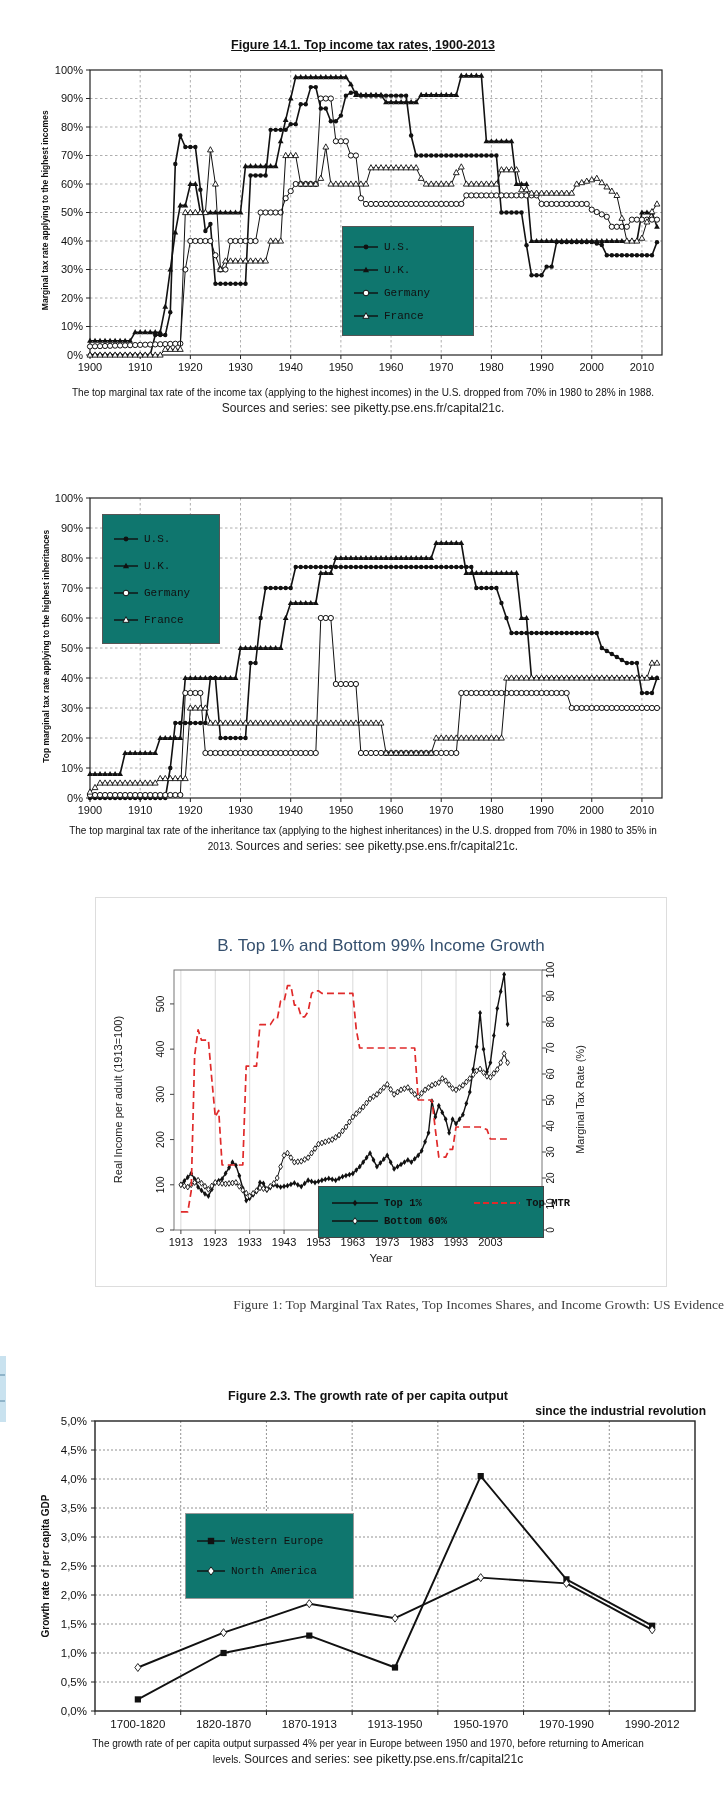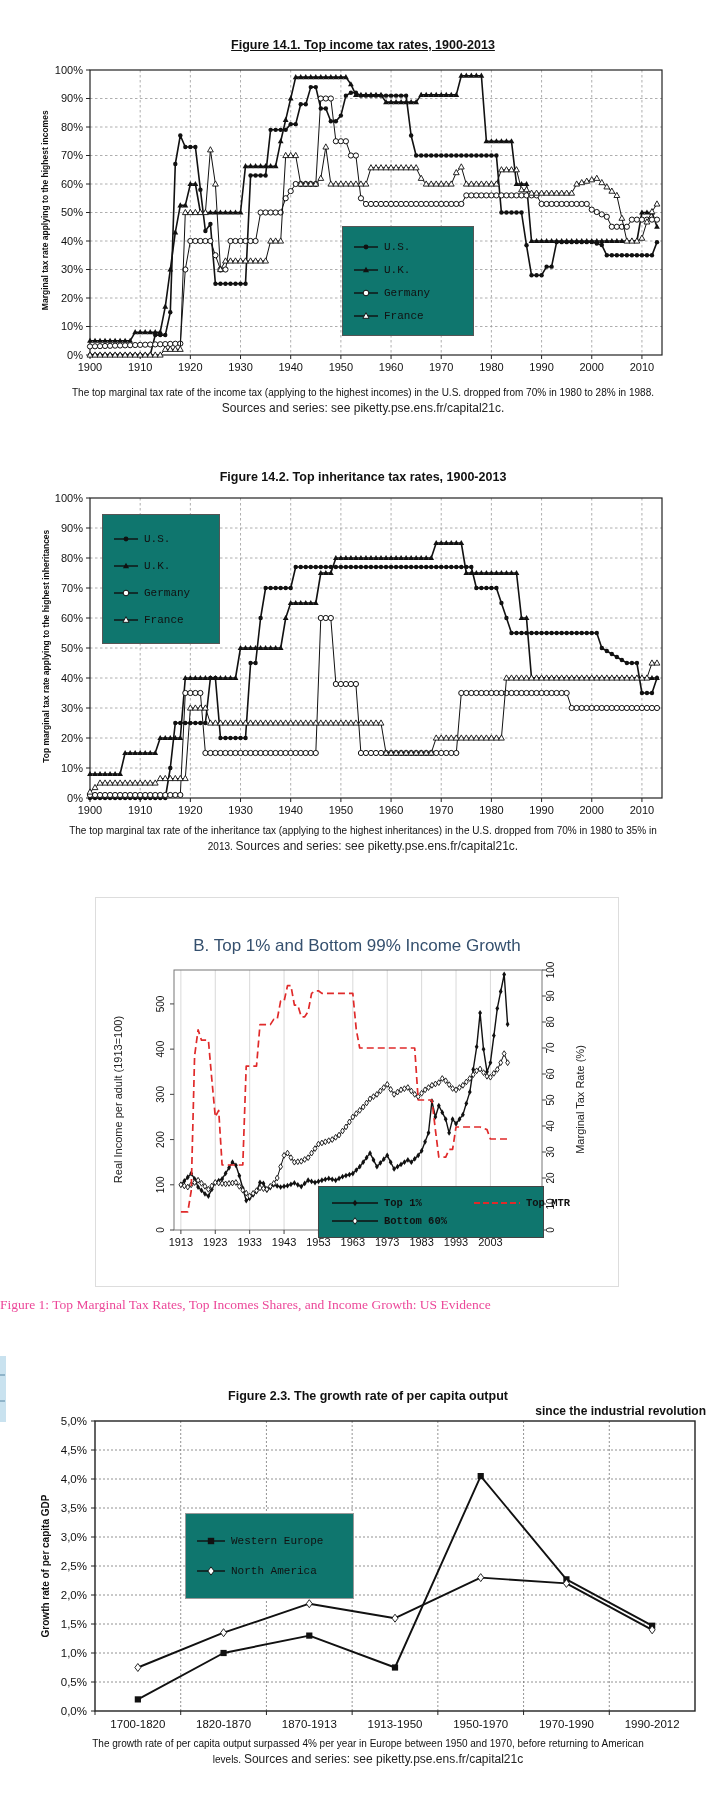--- a/index.html
+++ b/index.html
@@ -13,22 +13,22 @@
   .ylab{position:absolute;text-align:center;font-size:8.5px;font-weight:bold;color:#111;
         transform:rotate(-90deg);line-height:1;}
   .ylab3{position:absolute;text-align:center;font-size:11px;color:#222;transform:rotate(-90deg);line-height:1;font-weight:normal;}
   .cap{position:absolute;left:30px;right:30px;text-align:center;font-size:10px;line-height:1.4;color:#111;}
   .src{font-size:12px;color:#222;}
   .legend{position:absolute;background:#0f766e;border:1px solid #555;box-sizing:border-box;padding:8px 10px;font-family:Liberation Mono, monospace;}
   .lg-row{display:flex;align-items:center;}
   .lg-row span{font-size:11px;color:#111;white-space:nowrap;}
   .lg-grid{display:grid;grid-auto-flow:column;grid-template-rows:repeat(2,1fr);column-gap:26px;}
   .lg-grid .lg-row span{font-size:10.5px;font-weight:bold;}
-  .fig1cap{position:absolute;left:0;right:0;text-align:left;
-           font-family:"Liberation Serif",serif;font-size:13.5px;color:#ec4899;}
+  .fig1cap{position:absolute;left:0;right:0;text-align:right;
+           font-family:"Liberation Serif",serif;font-size:13.5px;color:#404040;}
   .edge{position:absolute;left:0;top:1356px;width:6px;height:66px;background:#c9e2ef;}
   .edge i{position:absolute;left:0;width:5px;height:2px;background:#8fb4c9;}
 </style>
 </head>
 <body>
 
 <div class="page">
 
   <div class="chart" style="left:32px;top:30px;width:662px;height:392px;">
     <div class="ct" style="top:8px;text-decoration:underline;">Figure 14.1. Top income tax rates, 1900-2013</div>
@@ -592,21 +592,20 @@
           <span>France</span>
         </div>
       </div>
     <div class="cap" style="top:356px;">
       <span>The top marginal tax rate of the income tax (applying to the highest incomes) in the U.S. dropped from 70% in 1980 to 28% in 1988.</span>
       <span class="src">Sources and series: see piketty.pse.ens.fr/capital21c.</span>
     </div>
   </div>
 
   <div class="chart" style="left:32px;top:462px;width:662px;height:400px;">
-    <div class="ct" style="top:8px;">Figure 14.2. Top inheritance tax rates, 1900-2013</div>
     <div class="ylab" style="left:-136px;top:180px;width:300px;">Top marginal tax rate applying to the highest inheritances</div>
     <svg id="svg1" width="662" height="362">
         <line x1="108.17543859649123" y1="36" x2="108.17543859649123" y2="336" stroke="#999" stroke-width="0.8" stroke-dasharray="2.5,2.5"></line>
         <line x1="158.35087719298247" y1="36" x2="158.35087719298247" y2="336" stroke="#999" stroke-width="0.8" stroke-dasharray="2.5,2.5"></line>
         <line x1="208.52631578947367" y1="36" x2="208.52631578947367" y2="336" stroke="#999" stroke-width="0.8" stroke-dasharray="2.5,2.5"></line>
         <line x1="258.70175438596493" y1="36" x2="258.70175438596493" y2="336" stroke="#999" stroke-width="0.8" stroke-dasharray="2.5,2.5"></line>
         <line x1="308.8771929824561" y1="36" x2="308.8771929824561" y2="336" stroke="#999" stroke-width="0.8" stroke-dasharray="2.5,2.5"></line>
         <line x1="359.05263157894734" y1="36" x2="359.05263157894734" y2="336" stroke="#999" stroke-width="0.8" stroke-dasharray="2.5,2.5"></line>
         <line x1="409.22807017543863" y1="36" x2="409.22807017543863" y2="336" stroke="#999" stroke-width="0.8" stroke-dasharray="2.5,2.5"></line>
         <line x1="459.4035087719298" y1="36" x2="459.4035087719298" y2="336" stroke="#999" stroke-width="0.8" stroke-dasharray="2.5,2.5"></line>
@@ -1159,21 +1158,21 @@
           </svg>
           <span>France</span>
         </div>
       </div>
     <div class="cap" style="top:362px;">
       <span>The top marginal tax rate of the inheritance tax (applying to the highest inheritances) in the U.S. dropped from 70% in 1980 to 35% in 2013.</span>
       <span class="src">Sources and series: see piketty.pse.ens.fr/capital21c.</span>
     </div>
   </div>
 
-  <div class="chart" style="left:95px;top:897px;width:524px;height:390px;border:1px solid #ddd;background:#fff;box-sizing:border-box;">
+  <div class="chart" style="left:95px;top:897px;width:572px;height:390px;border:1px solid #ddd;background:#fff;box-sizing:border-box;">
     <div class="ct-b" style="top:38px;">B. Top 1% and Bottom 99% Income Growth</div>
     <div class="ylab3" style="left:-108px;top:196px;width:260px;">Real Income per adult (1913=100)</div>
     <div class="ylab3" style="left:354px;top:196px;width:260px;">Marginal Tax Rate (%)</div>
     <svg id="svg2" width="546" height="360">
         <line x1="84.8785046728972" y1="72" x2="84.8785046728972" y2="332" stroke="#d9d9d9" stroke-width="1"></line>
         <line x1="119.27102803738318" y1="72" x2="119.27102803738318" y2="332" stroke="#d9d9d9" stroke-width="1"></line>
         <line x1="153.66355140186914" y1="72" x2="153.66355140186914" y2="332" stroke="#d9d9d9" stroke-width="1"></line>
         <line x1="188.05607476635515" y1="72" x2="188.05607476635515" y2="332" stroke="#d9d9d9" stroke-width="1"></line>
         <line x1="222.4485981308411" y1="72" x2="222.4485981308411" y2="332" stroke="#d9d9d9" stroke-width="1"></line>
         <line x1="256.8411214953271" y1="72" x2="256.8411214953271" y2="332" stroke="#d9d9d9" stroke-width="1"></line>
@@ -1425,20 +1424,21 @@
         <path d="M387.5327102803738 171.74347826086955L389.4327102803738 174.64347826086956L387.5327102803738 177.54347826086956L385.63271028037383 174.64347826086956Z" fill="#fff" stroke="#111" stroke-width="0.9"></path>
         <path d="M390.97196261682245 175.36086956521737L392.87196261682243 178.26086956521738L390.97196261682245 181.16086956521738L389.0719626168225 178.26086956521738Z" fill="#fff" stroke="#111" stroke-width="0.9"></path>
         <path d="M394.41121495327104 176.26521739130433L396.311214953271 179.16521739130434L394.41121495327104 182.06521739130434L392.51121495327106 179.16521739130434Z" fill="#fff" stroke="#111" stroke-width="0.9"></path>
         <path d="M397.85046728971963 172.4217391304348L399.7504672897196 175.3217391304348L397.85046728971963 178.2217391304348L395.95046728971965 175.3217391304348Z" fill="#fff" stroke="#111" stroke-width="0.9"></path>
         <path d="M401.2897196261682 168.5782608695652L403.1897196261682 171.47826086956522L401.2897196261682 174.37826086956522L399.38971962616824 171.47826086956522Z" fill="#fff" stroke="#111" stroke-width="0.9"></path>
         <path d="M404.7289719626168 161.79565217391306L406.6289719626168 164.69565217391306L404.7289719626168 167.59565217391307L402.82897196261683 164.69565217391306Z" fill="#fff" stroke="#111" stroke-width="0.9"></path>
         <path d="M408.1682242990654 152.7521739130435L410.0682242990654 155.6521739130435L408.1682242990654 158.5521739130435L406.2682242990654 155.6521739130435Z" fill="#fff" stroke="#111" stroke-width="0.9"></path>
         <path d="M411.607476635514 161.79565217391306L413.50747663551397 164.69565217391306L411.607476635514 167.59565217391307L409.707476635514 164.69565217391306Z" fill="#fff" stroke="#111" stroke-width="0.9"></path>
         <polyline points="84.9,313.8 88.3,313.8 91.8,313.8 95.2,293.0 98.6,157.8 102.1,131.8 105.5,142.2 109.0,142.2 112.4,142.2 115.8,181.2 119.3,218.9 122.7,212.4 126.1,267.0 129.6,267.0 133.0,267.0 136.5,267.0 139.9,267.0 143.3,267.0 146.8,267.0 150.2,168.2 153.7,168.2 157.1,168.2 160.5,168.2 164.0,126.6 167.4,126.6 170.9,126.6 174.3,126.6 177.7,121.4 181.2,121.4 184.6,103.2 188.1,103.2 191.5,87.6 194.9,87.6 198.4,107.1 201.8,107.1 205.3,118.8 208.7,118.8 212.1,113.6 215.6,95.4 219.0,92.8 222.4,92.8 225.9,95.4 229.3,95.4 232.8,95.4 236.2,95.4 239.6,95.4 243.1,95.4 246.5,95.4 250.0,95.4 253.4,95.4 256.8,95.4 260.3,131.8 263.7,150.0 267.2,150.0 270.6,150.0 274.0,150.0 277.5,150.0 280.9,150.0 284.4,150.0 287.8,150.0 291.2,150.0 294.7,150.0 298.1,150.0 301.6,150.0 305.0,150.0 308.4,150.0 311.9,150.0 315.3,150.0 318.7,150.0 322.2,202.0 325.6,202.0 329.1,202.0 332.5,202.0 335.9,202.0 339.4,231.9 342.8,259.2 346.3,259.2 349.7,259.2 353.1,251.4 356.6,251.4 360.0,229.0 363.5,229.0 366.9,229.0 370.3,229.0 373.8,229.0 377.2,229.0 380.7,229.0 384.1,229.0 387.5,230.3 391.0,231.6 394.4,241.0 397.9,241.0 401.3,241.0 404.7,241.0 408.2,241.0 411.6,241.0" fill="none" stroke="#e02a2a" stroke-width="1.7" stroke-linejoin="round" stroke-dasharray="7,4"></polyline>
       </svg>
+    <div class="cap" style="top:352px;font-size:11.5px;color:#222;">Year</div>
     <div class="legend lg-grid" id="lg2" style="left:222px;top:288px;width:226px;padding:7px 12px;border-color:#444;">
         <div class="lg-row" style="height: 18px; text-align: right;">
           <svg width="48" height="12" style="position: static; flex: 0 0 auto; margin-right: 5px;">
             <line x1="1" y1="6" x2="47" y2="6" stroke="#111" stroke-width="1.4"></line>
             <path d="M24 2.7L26.299999999999997 6L24 9.3L21.700000000000003 6Z" fill="#111"></path>
           </svg>
           <span>Top 1%</span>
         </div>
         <div class="lg-row" style="height: 18px;">
           <svg width="48" height="12" style="position: static; flex: 0 0 auto; margin-right: 5px;">

